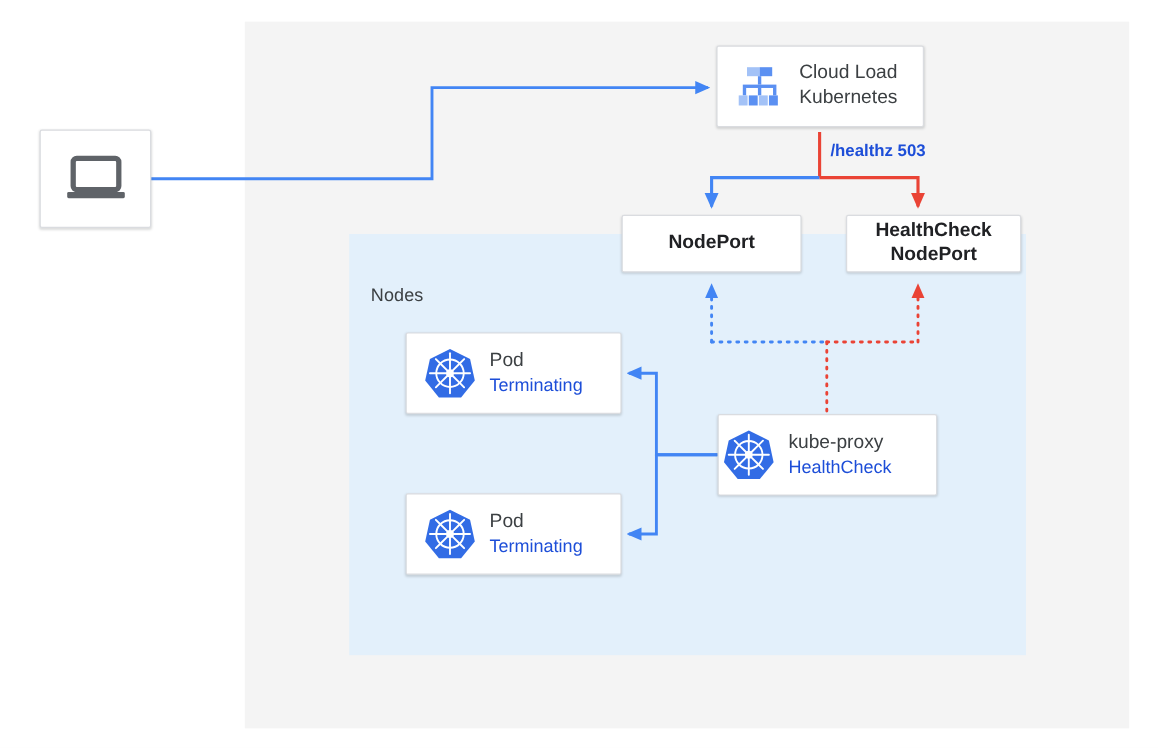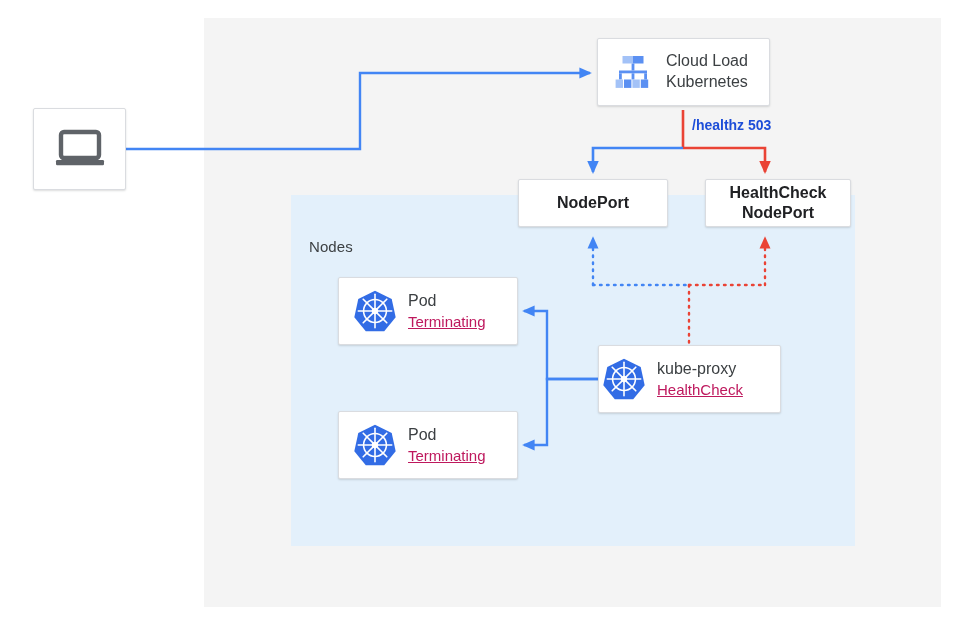--- a/index.html
+++ b/index.html
@@ -60,24 +60,23 @@
     justify-content: center;
   }
   .card-title {
     font-size: 16px;
     color: #3c4043;
     line-height: 1.30;
     white-space: nowrap;
   }
   .card-sub {
     font-size: 15px;
-    color: #be185d;
+    color: #1d4ed8;
     line-height: 1.30;
     white-space: nowrap;
-    text-decoration: underline;
   }
   .card-bold {
     font-size: 16px;
     font-weight: bold;
     color: #202124;
     text-align: center;
     width: 100%;
     line-height: 1.25;
   }
 

